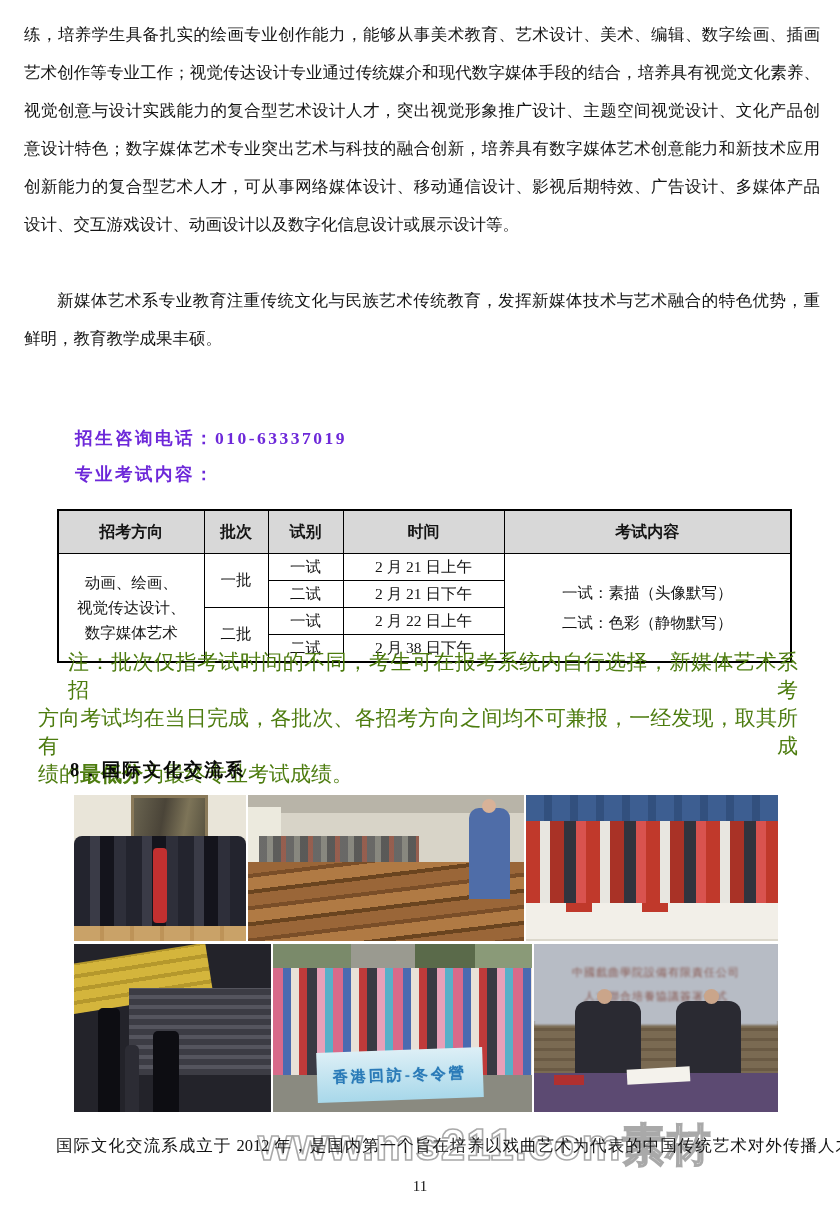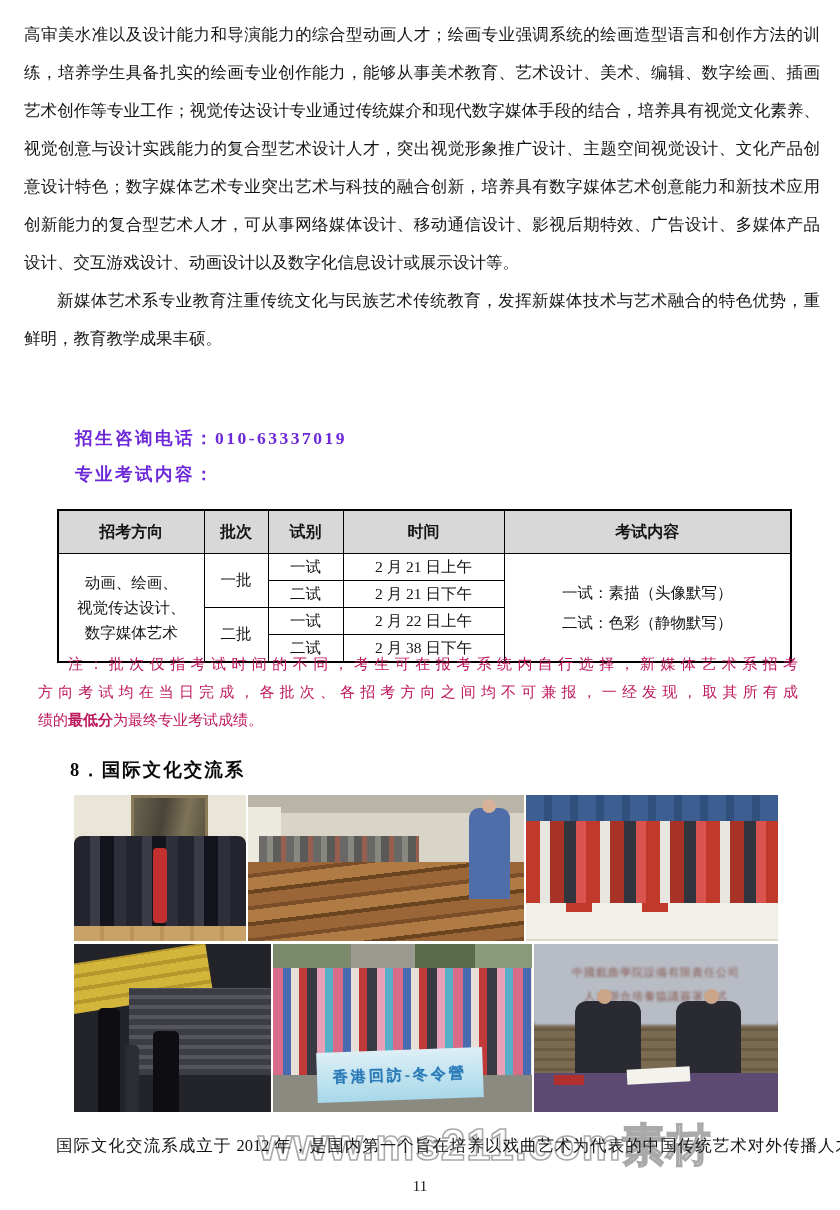--- a/index.html
+++ b/index.html
@@ -23,21 +23,21 @@
   table.exam{border-collapse:collapse;table-layout:fixed;width:733px;
     font-size:15.5px;color:#141414;}
   table.exam td,table.exam th{border:1px solid #000;padding:0;vertical-align:middle;}
   table.exam{border:2px solid #000;}
   table.exam th{height:42px;background:#d8d8d8;font-size:16px;font-weight:bold;text-align:center;}
   table.exam td{height:26px;text-align:center;}
   td.dircell{text-align:left;padding-left:12px;line-height:25px;}
   td.contentcell{text-align:left;padding-left:14px;line-height:30px;}
 
   
-  .note{font-size:15px;line-height:28px;color:#be185d;}
+  .note{font-size:21px;line-height:28px;color:#4d7c0f;font-family:Liberation Mono, monospace;}
   .note .nline{text-align:justify;text-align-last:justify;}
   .note .nline.first{padding-left:30px;}
   .note .nline.last{text-align-last:left;}
   .note b{font-weight:bold;}
 
   
   .h8{font-weight:bold;font-size:18.5px;letter-spacing:2px;color:#0a0a0a;}
 
   
   .collage{width:704px;}
@@ -126,21 +126,20 @@
     font-family:"Liberation Sans","DejaVu Sans",sans-serif;
     font-size:44px;font-weight:bold;letter-spacing:1px;
     color:transparent;-webkit-text-stroke:1.6px #a9a9a9;
     white-space:nowrap;}
   .pagenum{left:0;right:0;text-align:center;font-size:15px;color:#141414;}
 </style>
 </head>
 <body>
 
 <div class="abs bodytext para1" style="left:24px;top:16px;width:796px;">
-    <div class="tline">高审美水准以及设计能力和导演能力的综合型动画人才；绘画专业强调系统的绘画造型语言和创作方法的训</div>
     <div class="tline">练，培养学生具备扎实的绘画专业创作能力，能够从事美术教育、艺术设计、美术、编辑、数字绘画、插画</div>
     <div class="tline">艺术创作等专业工作；视觉传达设计专业通过传统媒介和现代数字媒体手段的结合，培养具有视觉文化素养、</div>
     <div class="tline">视觉创意与设计实践能力的复合型艺术设计人才，突出视觉形象推广设计、主题空间视觉设计、文化产品创</div>
     <div class="tline">意设计特色；数字媒体艺术专业突出艺术与科技的融合创新，培养具有数字媒体艺术创意能力和新技术应用</div>
     <div class="tline">创新能力的复合型艺术人才，可从事网络媒体设计、移动通信设计、影视后期特效、广告设计、多媒体产品</div>
     <div class="tline">设计、交互游戏设计、动画设计以及数字化信息设计或展示设计等。</div>
   </div>
 
 <div class="abs bodytext para2" style="left:24px;top:282px;width:796px;">
     <div class="tline">新媒体艺术系专业教育注重传统文化与民族艺术传统教育，发挥新媒体技术与艺术融合的特色优势，重</div>

